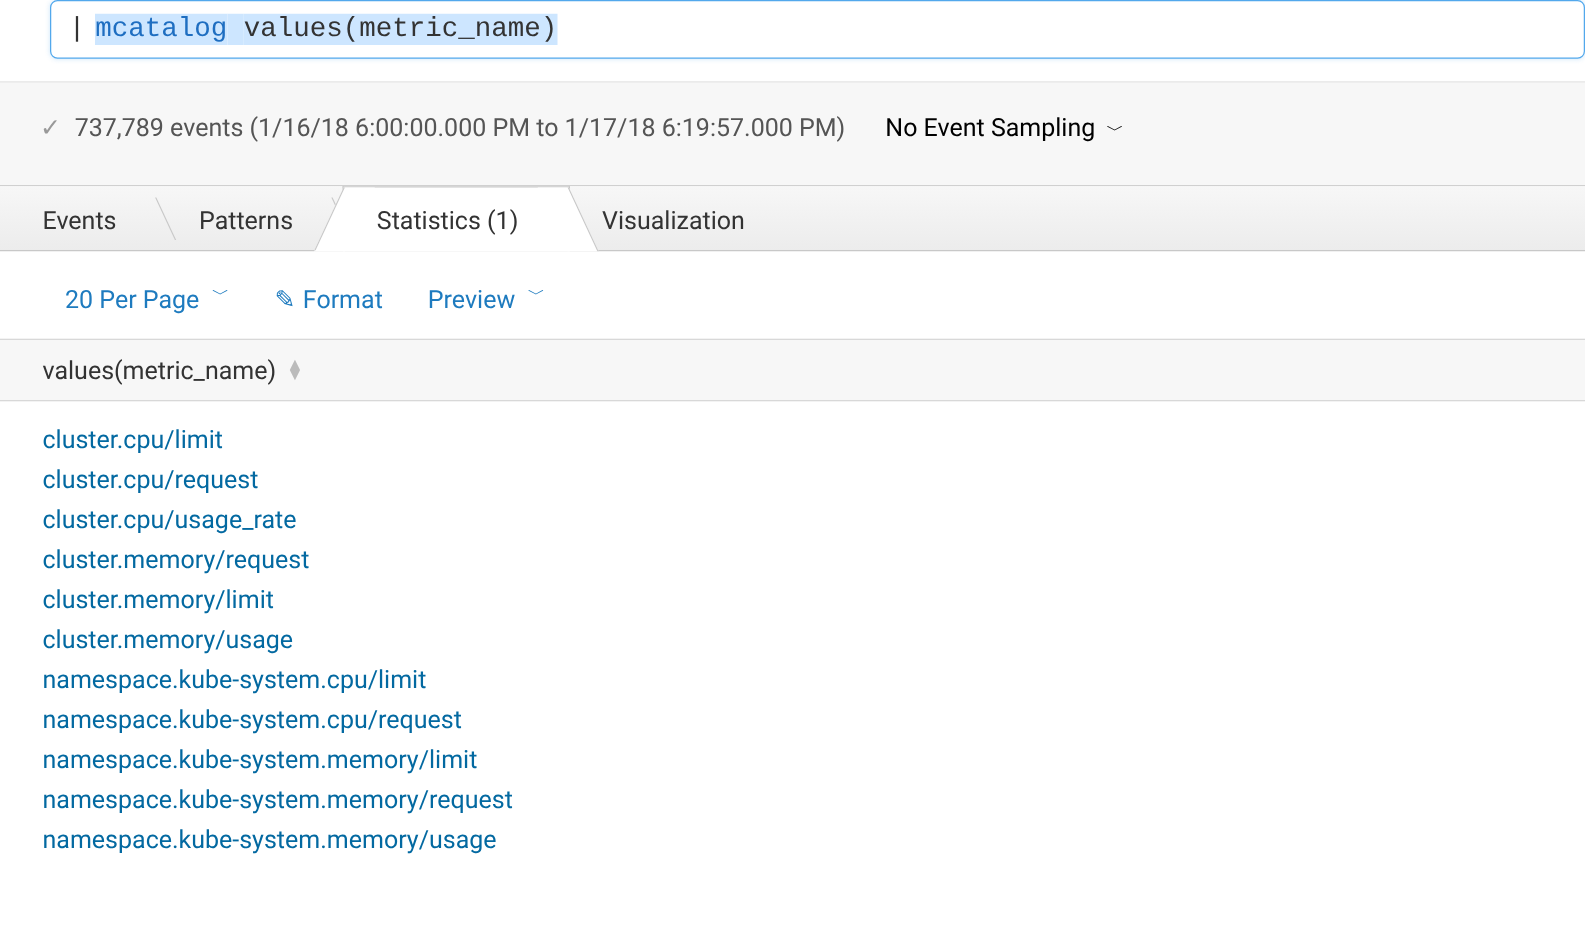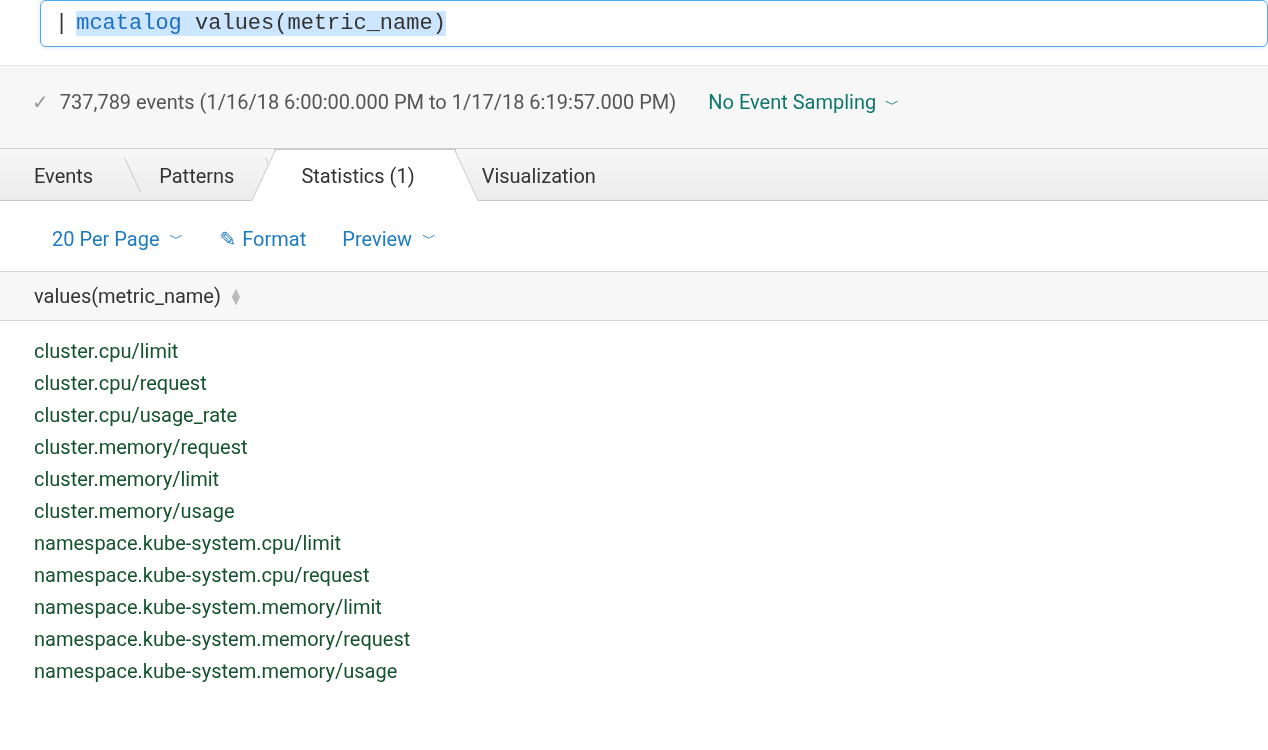--- a/index.html
+++ b/index.html
@@ -34,21 +34,21 @@
     gap: 32px;
     padding: 24px 0 34px 32px;
     background: #f7f7f7;
     border-bottom: 1px solid #d0d0d0;
     font-size: 20px;
     color: #555;
     margin-top: 18px;
     border-top: 1px solid #e6e6e6;
   }
   .status-area .check { color: #999; margin-right:6px; }
-  .link-blue { color: #0f766e; }
+  .link-blue { color: #000000; }
   .chev { font-size: 14px; margin-left: 4px; }
 
   
   .tabs2 {
     display:flex;
     background: linear-gradient(#f7f7f7,#ececec);
     border-bottom:1px solid #c8c8c8;
     padding:0 0 0 8px;
     align-items:flex-end;
   }
@@ -92,42 +92,42 @@
     transform:skewX(25deg);
   }
   .tab2:last-child::after{ display:none;}
 
   .toolbar {
     display:flex;
     gap:36px;
     padding:26px 0 20px 52px;
     font-size:20px;
   }
-  .toolbar .act { color:#1e7bbf; cursor:pointer; display:flex; align-items:center; gap:6px;}
+  .toolbar .act { color:#1e7bbf; cursor:pointer; display:flex; gap:6px;}
   .pencil{ display:inline-block; }
 
   .table-header{
     border-top:1px solid #d8d8d8;
     border-bottom:1px solid #d8d8d8;
     background:#f7f7f7;
     padding:12px 0 12px 34px;
     font-size:20px;
     color:#333;
     display:flex;
     align-items:center;
     gap:8px;
   }
   .sort-icon{ color:#bbb; font-size:14px; line-height:8px; display:flex; flex-direction:column;}
 
   .results{
     padding:14px 0 0 34px;
     font-size:20px;
     line-height:1.6;
   }
-  .results a{ color:#14532d; text-decoration:none; display:block;}
+  .results a{ color:#0369a1; text-decoration:none; display:block;}
 </style>
 </head>
 <body>
 
 <div class="search-wrapper">
   <div class="search-bar">
     <span class="pipe">|</span>
     <span class="search-text">
       <span class="hl"><span class="kw">mcatalog</span></span><span class="hl"> </span><span class="hl">values(metric_name)</span>
     </span>

